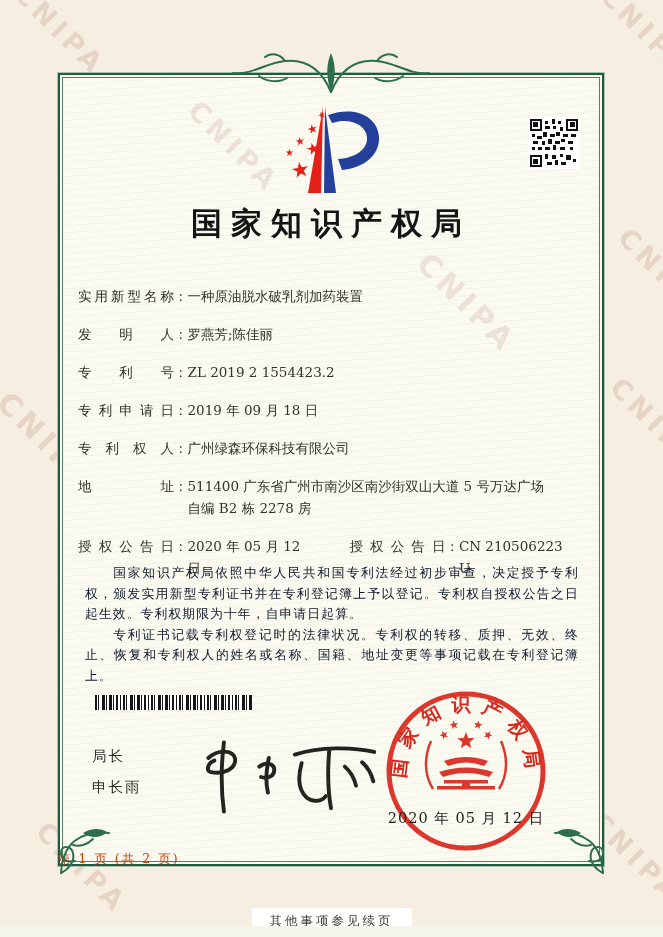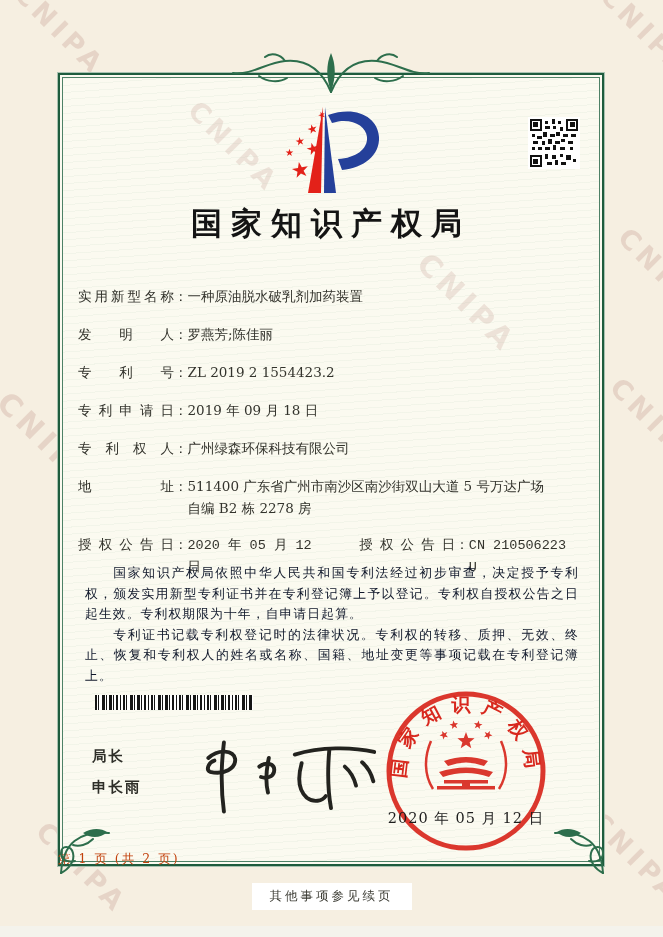--- a/index.html
+++ b/index.html
@@ -50,52 +50,52 @@
   .qr { left:470px; top:44px; width:52px; height:52px; background:#fff; padding:2px; }
   .title {
     left:0; top:130px; width:100%; text-align:center;
     font-size:31px; font-weight:700; letter-spacing:9px; color:#141414;
   }
   
   .fields { left:20px; top:212px; width:492px; font-size:13.5px; }
   .frow { display:flex; line-height:22px; margin-bottom:16px; }
   .flabel { display:inline-block; width:96px; text-align:justify; text-align-last:justify; flex:none; }
   .fval { flex:1; }
-  .frow.split { gap:0;font-family:Liberation Mono, monospace; }
+  .frow.split { gap:0; }
   .frow.split .grp { display:flex; }
   .frow.split .grp.second { margin-left:40px; }
   .addr2 { display:block; }
   
   .paras { left:27px; top:490px; width:494px; font-size:12.8px; line-height:20.5px;
     letter-spacing:1.1px; color:#0f172a; text-align:justify; }
   .paras p { text-indent:2.2em; }
   
   .barcode { left:37px; top:622px; width:158px; height:15px;
     background:repeating-linear-gradient(90deg,
       #151515 0 2px,#fff 2px 3px,#151515 3px 4px,#fff 4px 7px,
       #151515 7px 10px,#fff 10px 11px,#151515 11px 12px,#fff 12px 14px,
       #151515 14px 17px,#fff 17px 18px,#151515 18px 19px,#fff 19px 21px,
       #151515 21px 23px,#fff 23px 25px,#151515 25px 26px,#fff 26px 28px);
   }
   
   .signer { left:34px; top:668px; font-family:"DejaVu Sans","Liberation Sans",sans-serif;
-    font-size:14.5px; font-weight:700; color:#2e2e28; line-height:31px; letter-spacing:2px; }
+    font-size:14.5px; font-weight:400; color:#2e2e28; line-height:31px; letter-spacing:2px; }
   .sig-script { left:140px; top:660px; }
   
   .seal { left:326px; top:616px; width:164px; height:164px; z-index:4; }
   .seal-date { left:326px; top:736px; width:164px; text-align:center;
     font-size:14.5px; color:#1c1c1c; letter-spacing:1px; z-index:5; }
   
   .page-number { left:0; top:778px; width:100%; text-align:left; font-size:12.5px; letter-spacing:2px; color:#c2410c; }
   .footer-note {
     position:absolute; left:0; top:883px; width:100%; text-align:center; z-index:2;
   }
   .footer-note span {
     display:inline-block; background:#ffffff; padding:5px 18px;
-    font-size:12.5px; letter-spacing:3px; color:#3a3a32;
+    font-size:12.5px; letter-spacing:3px; color:#3a3a32;margin-top:25px;
   }
   .bottom-strip { position:absolute; left:0; bottom:0; width:100%; height:11px; background:#f4f3ec; z-index:2; }
   
   .ornament-top { left:50%; top:-27px; transform:translateX(-50%); z-index:4; }
   .corner { z-index:4; }
   .corner.bl { left:-9px; top:752px; }
   .corner.br { left:493px; top:752px; transform:scaleX(-1); }
 </style>
 </head>
 <body>

